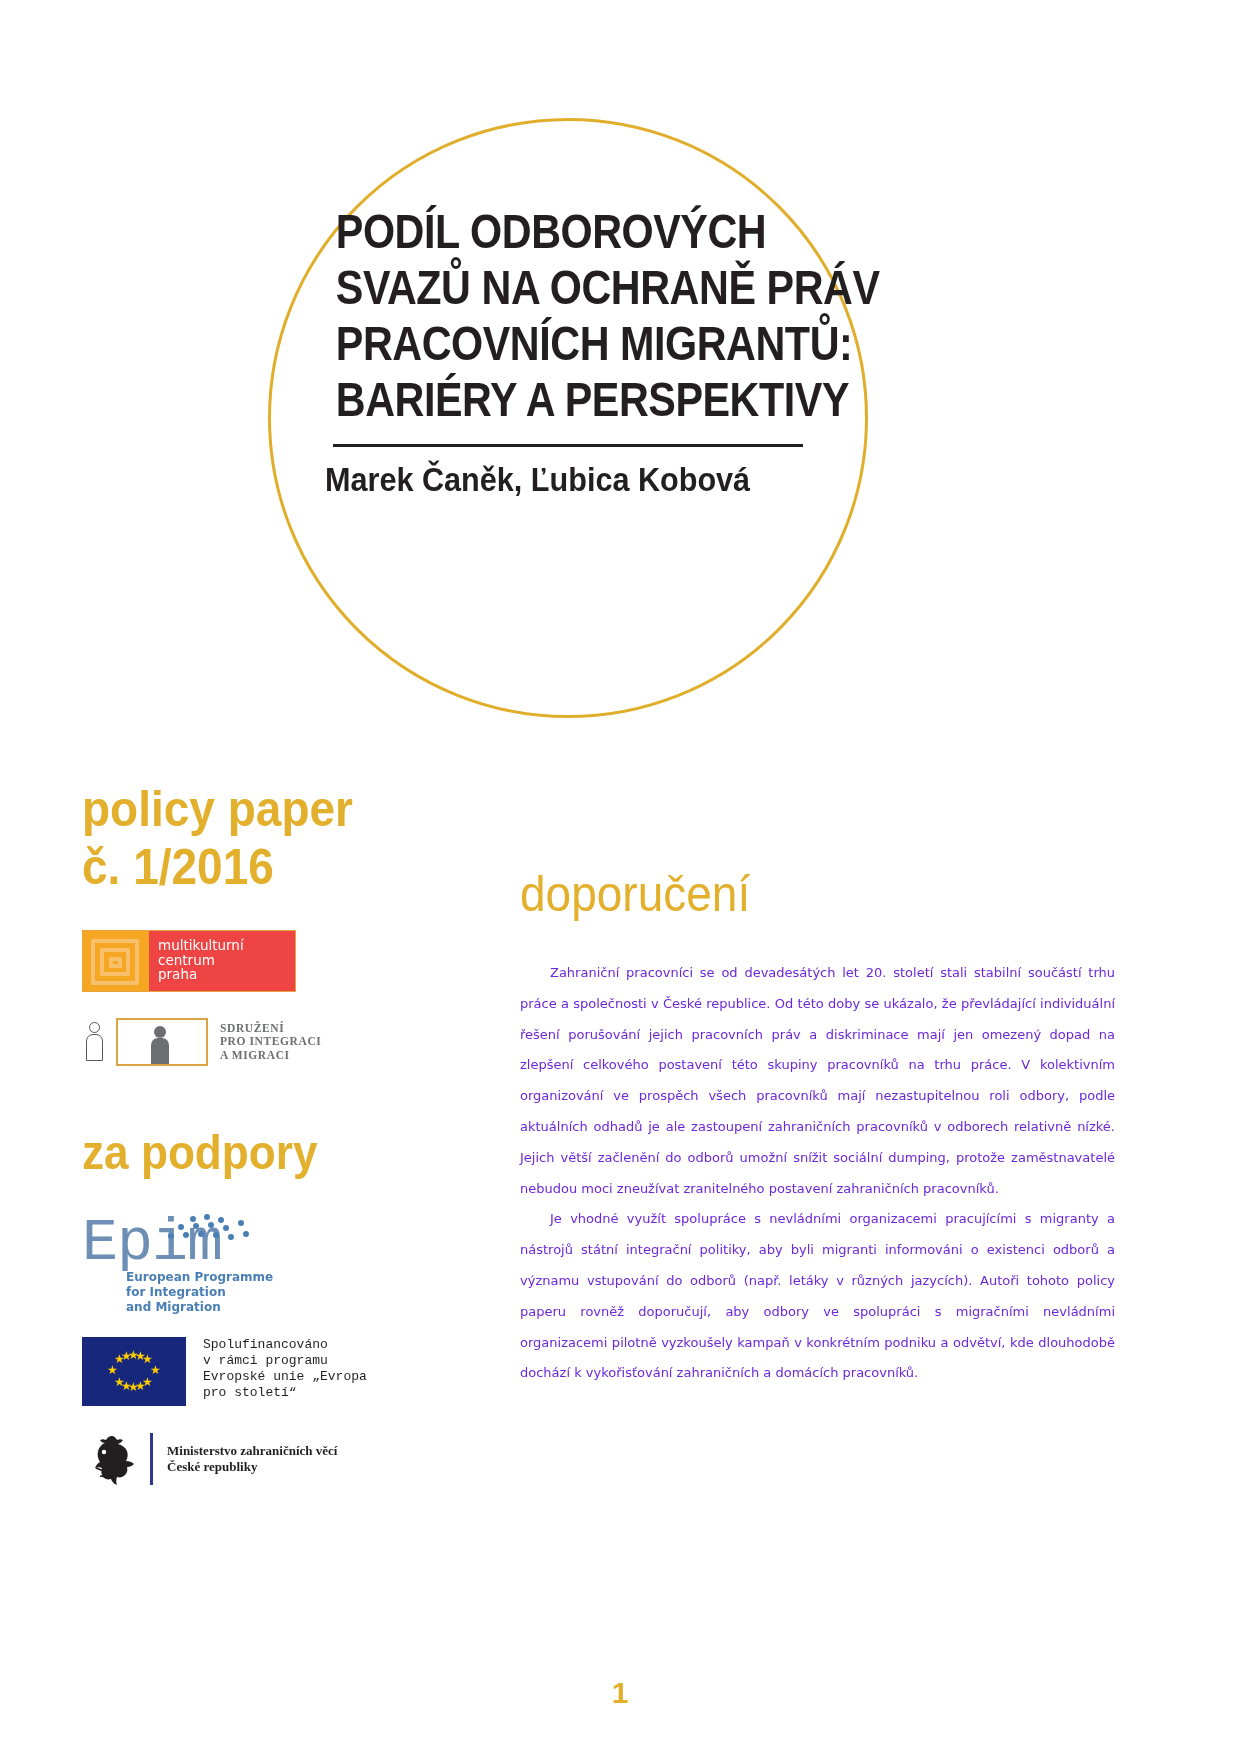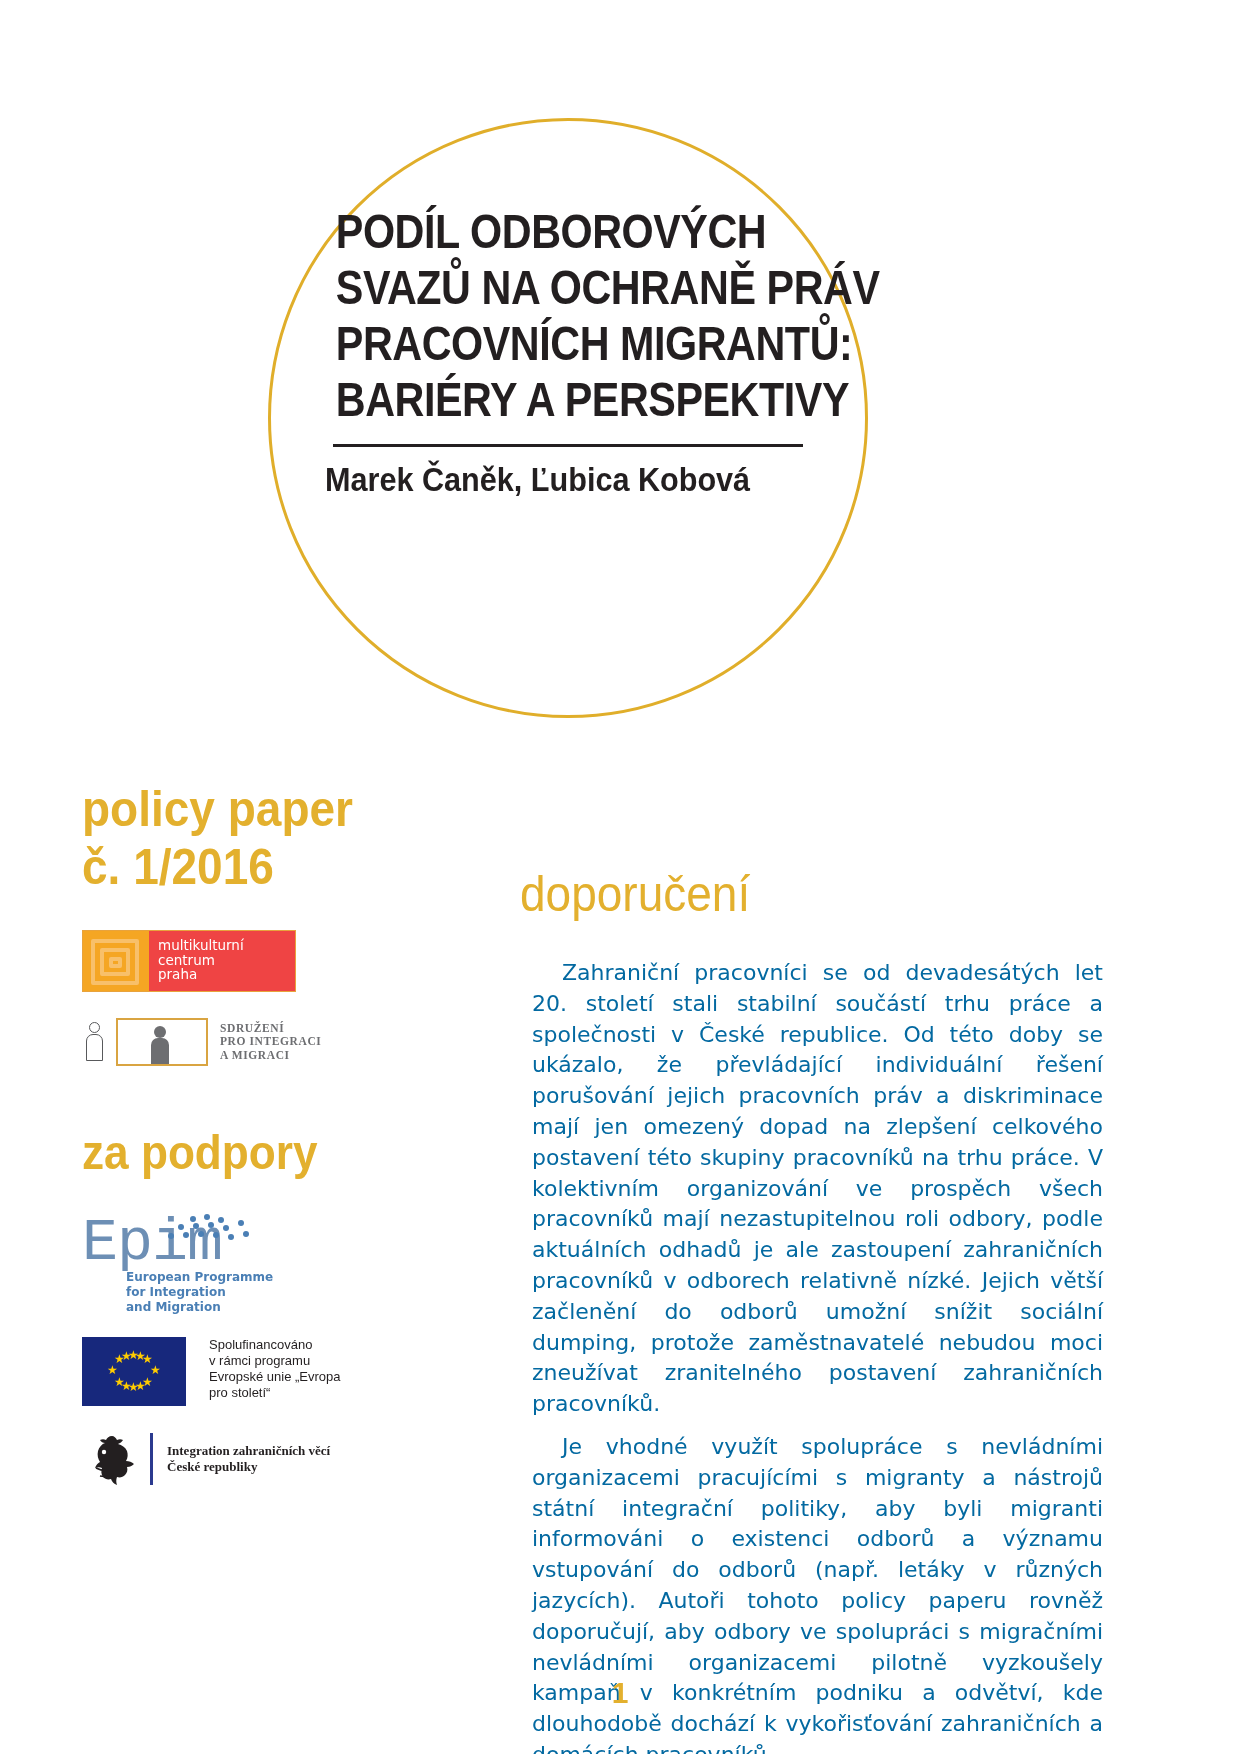--- a/index.html
+++ b/index.html
@@ -183,25 +183,25 @@
   
   .eu { display: flex; align-items: flex-start; }
   .eu-flag {
     width: 104px; height: 69px; background: #17287c;
     position: relative; flex: none;
   }
   .eu-flag span {
     position: absolute; color: #ffcc00; font-size: 12px; line-height: 12px;
   }
   .eu-text {
-    margin-left: 23px;
+    margin-left: 17px;
     font-size: 13px;
     line-height: 16px;
     color: #231f20;
-    font-family: Liberation Sans, sans-serif;
+    font-family: Liberation Mono, monospace;
   }
 
   
   .mzv { display: flex; align-items: center; height: 62px; }
   .mzv-crest { width: 58px; height: 58px; position: relative; flex: none; }
   .mzv-bar { width: 3px; height: 52px; background: #2b3a8f; margin: 0 14px 0 10px; flex:none; }
   .mzv-text {
     font-family: "Liberation Serif", serif;
     font-weight: bold;
     font-size: 13px;
@@ -220,26 +220,26 @@
     font-family: "Liberation Sans Narrow", "Liberation Sans", sans-serif;
     font-size: 50px;
     line-height: 56px;
     color: #e3b02e;
     transform: scaleX(0.92);
     transform-origin: left center;
     margin-bottom: 36px;
   }
   .body-p {
     font-family: "DejaVu Sans", sans-serif;
-    font-size: 22px;
+    font-size: 13px;
     line-height: 30.8px;
-    color: #0369a1;
+    color: #6d28d9;
     text-align: justify;
     text-indent: 30px;
-    margin: 12px;
+    margin: 0;
     hyphens: manual;
   }
 
   
   .page-num {
     position: absolute;
     left: 0; right: 0;
     top: 1676px;
     text-align: center;
     font-family: "Liberation Sans Narrow", "Liberation Sans", sans-serif;
@@ -367,21 +367,21 @@
           <svg width="58" height="58" viewBox="0 0 58 58">
             <g fill="#231f20">
               <path d="M30 6c-3 0-5 2-6 4-2-1-4-1-6 0 1 2 3 3 5 3-3 1-6 4-7 8-1 4 0 8 2 11-2 1-4 3-5 6 3-1 5-1 7 0-1 3-1 6 1 9 2 2 5 3 8 2 1 3 3 5 6 6-1-3-1-5 0-8 3 1 6 0 8-2 2-2 3-5 2-8 3 0 5-1 7-3-2-2-5-3-8-3 2-3 2-7 1-10-2-4-5-6-9-7 2-1 4-2 5-4-2-1-4-1-6 0-1-2-3-4-5-4z"></path>
               <circle cx="22" cy="22" r="2.2" fill="#ffffff"></circle>
               <path d="M14 38c4 2 9 3 13 2M18 46c5 1 10 0 14-2" stroke="#231f20" stroke-width="1.6" fill="none"></path>
             </g>
           </svg>
         </div>
         <div class="mzv-bar"></div>
         <div class="mzv-text">
-          <div>Integration zahraničních věcí</div>
+          <div>Ministerstvo zahraničních věcí</div>
           <div>České republiky</div>
         </div>
       </div>
     </div>
 
   </div>
 </div>
 
 <div class="right-col">
   <div class="section-head">doporučení</div>

